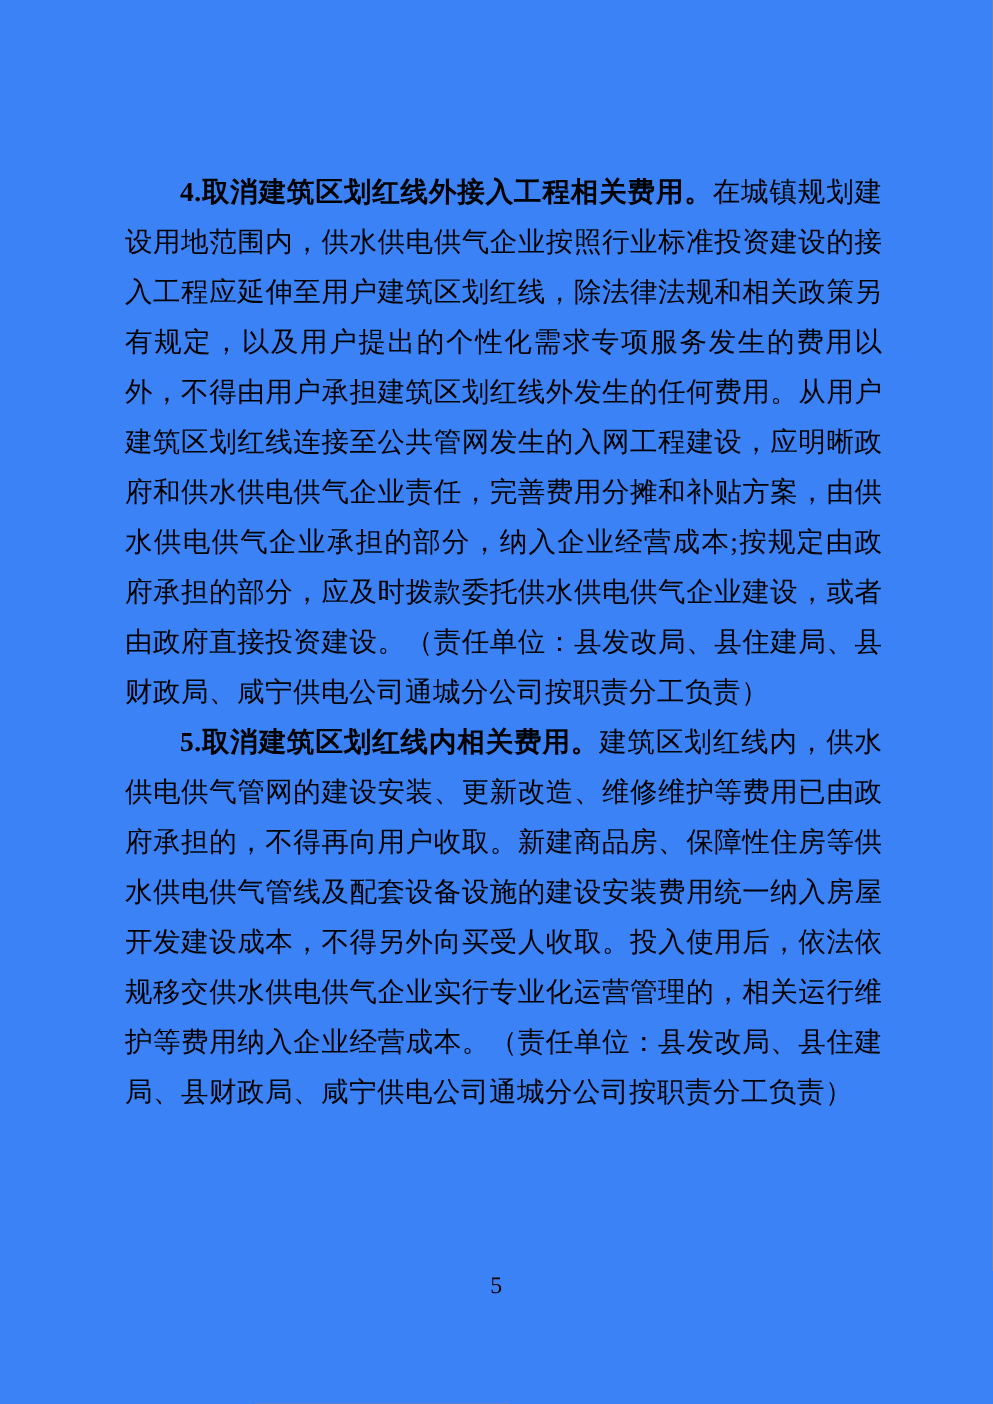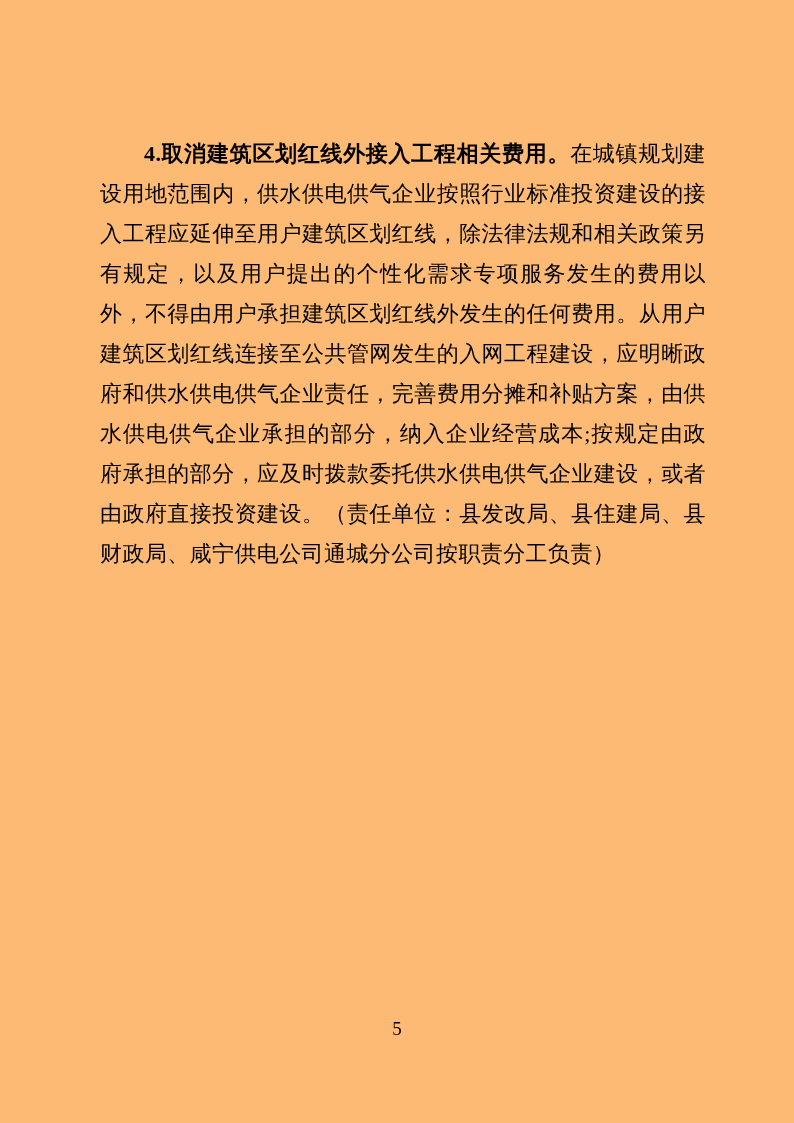--- a/index.html
+++ b/index.html
@@ -5,21 +5,21 @@
   html, body {
     margin: 0;
     padding: 0;
     background: #888;
   }
   .page {
     position: relative;
     width: 794px;
     height: 1123px;
     margin: 0 auto;
-    background: #fdba74;
+    background: #3b82f6;
     color: #000000;
     font-family: "Liberation Serif", "DejaVu Serif", serif;
     overflow: hidden;
   }
   .body-text {
     position: absolute;
     left: 100px;
     top: 134px;
     width: 606px;
   }
@@ -50,20 +50,21 @@
 </style>
 </head>
 <body>
 
 <div class="page">
 
   <div class="body-text">
 
     <p class="para"><span class="head">4.取消建筑区划红线外接入工程相关费用。</span><span>在城镇规划建设用地范围内，供水供电供气企业按照行业标准投资建设的接入工程应延伸至用户建筑区划红线，除法律法规和相关政策另有规定，以及用户提出的个性化需求专项服务发生的费用以外，不得由用户承担建筑区划红线外发生的任何费用。从用户建筑区划红线连接至公共管网发生的入网工程建设，应明晰政府和供水供电供气企业责任，完善费用分摊和补贴方案，由供水供电供气企业承担的部分，纳入企业经营成本;按规定由政府承担的部分，应及时拨款委托供水供电供气企业建设，或者由政府直接投资建设。（责任单位：县发改局、县住建局、县财政局、咸宁供电公司通城分公司按职责分工负责）</span></p>
 
+    <p class="para"><span class="head">5.取消建筑区划红线内相关费用。</span><span>建筑区划红线内，供水供电供气管网的建设安装、更新改造、维修维护等费用已由政府承担的，不得再向用户收取。新建商品房、保障性住房等供水供电供气管线及配套设备设施的建设安装费用统一纳入房屋开发建设成本，不得另外向买受人收取。投入使用后，依法依规移交供水供电供气企业实行专业化运营管理的，相关运行维护等费用纳入企业经营成本。（责任单位：县发改局、县住建局、县财政局、咸宁供电公司通城分公司按职责分工负责）</span></p>
 
 
   </div>
 
   <div class="footer">
     <span class="pagenum">5</span>
   </div>
 
 </div>
 

